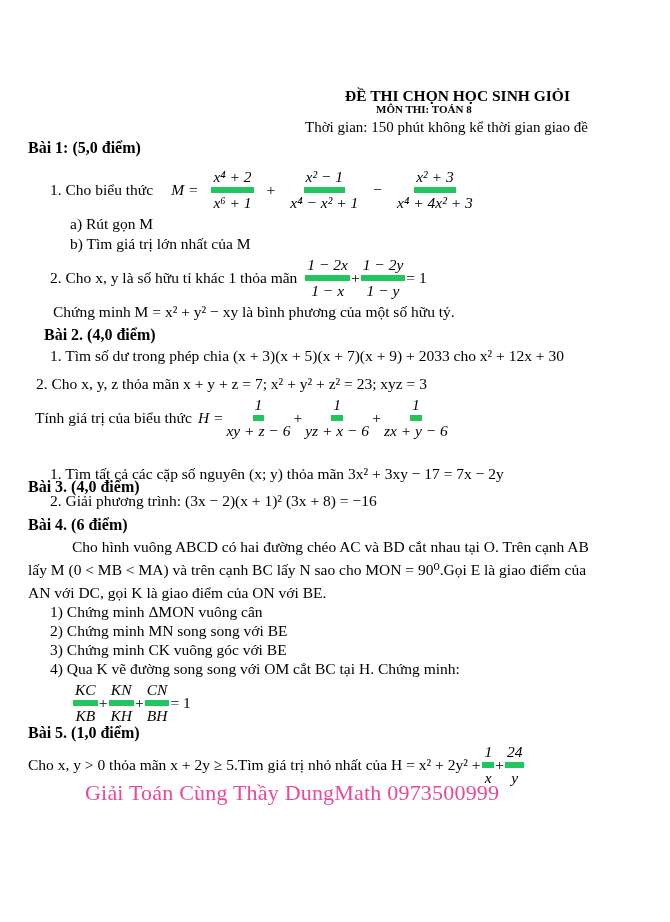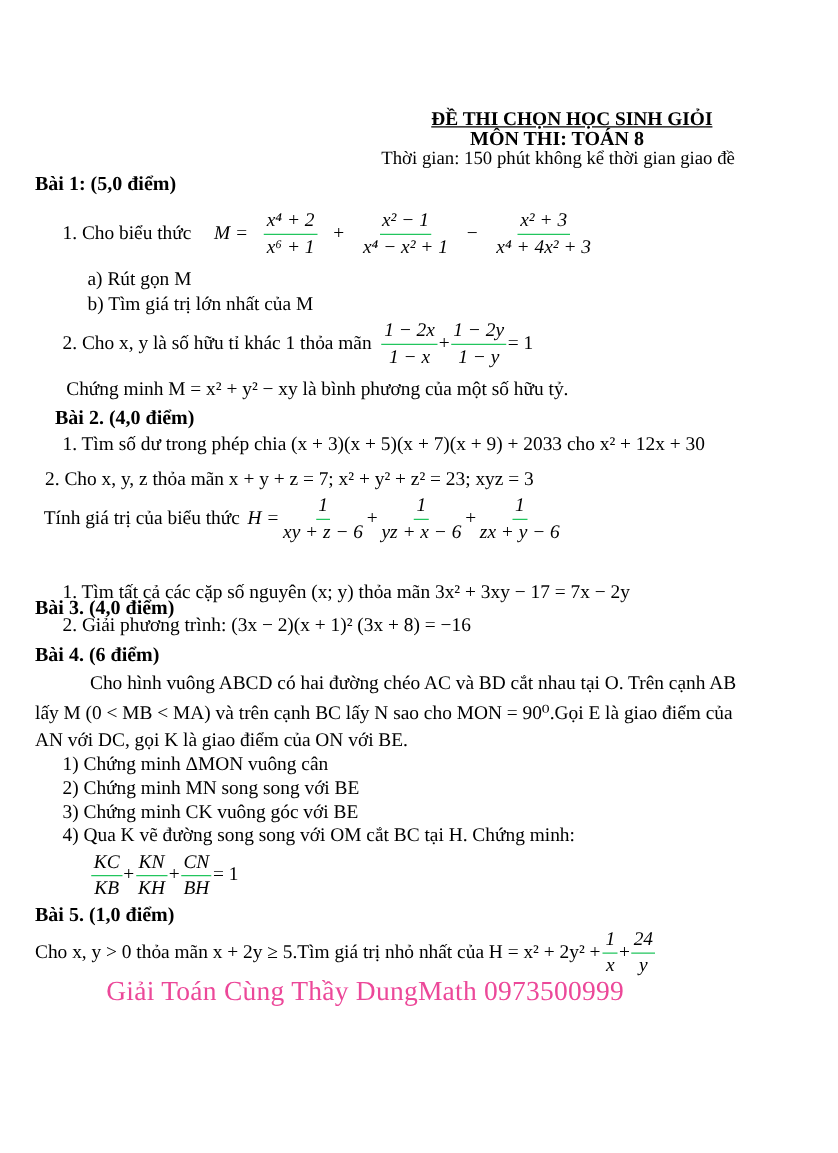--- a/index.html
+++ b/index.html
@@ -4,32 +4,32 @@
 <style>
   html, body { margin: 0; padding: 0; background: #ffffff; }
   body {
     width: 670px; height: 922px; position: relative; overflow: hidden;
     font-family: "Liberation Serif", "DejaVu Serif", serif;
     color: #000; font-size: 15.5px;
   }
   .abs { position: absolute; white-space: nowrap; }
   .b { font-weight: bold; }
   .frac { display: inline-flex; flex-direction: column; align-items: center; vertical-align: middle; margin: 0 1px; }
-  .frac .num { padding: 0 2px 1px; border-bottom: 1px solid #22c55e; line-height: 1.15; }
+  .frac .num { padding: 0 2px 1px; border-bottom: 6px solid #22c55e; line-height: 1.15; }
   .frac .den { padding: 1px 2px 0; line-height: 1.15; }
   .m { font-style: italic; }
   .watermark {
     color: #ec4899; font-size: 22px; letter-spacing: 0.2px;
   }
 </style>
 </head>
 <body>
 
-<div class="abs b" style="left:345px; top:87px; font-size:15.5px;text-decoration:underline;">ĐỀ THI CHỌN HỌC SINH GIỎI</div>
-<div class="abs b" style="left:376px; top:103px; font-size:16px;">MÔN THI: TOÁN 8</div>
+<div class="abs b" style="left:345px; top:87px; font-size:15.5px;">ĐỀ THI CHỌN HỌC SINH GIỎI</div>
+<div class="abs b" style="left:376px; top:103px; font-size:11px;">MÔN THI: TOÁN 8</div>
 <div class="abs" style="left:305px; top:119px; font-size:15px;">Thời gian: 150 phút không kể thời gian giao đề</div>
 
 <div class="abs b" style="left:28px; top:139px; font-size:16px;">Bài 1: (5,0 điểm)</div>
 
 <div class="abs" style="left:50px; top:168px; display:flex; align-items:center;gap:12px;">
   <span>1.  Cho biểu thức</span>
   <span class="m" style="margin-left:6px;">M =</span>
   <span class="frac m">
       <span class="num">x⁴ + 2</span>
       <span class="den">x⁶ + 1</span>

